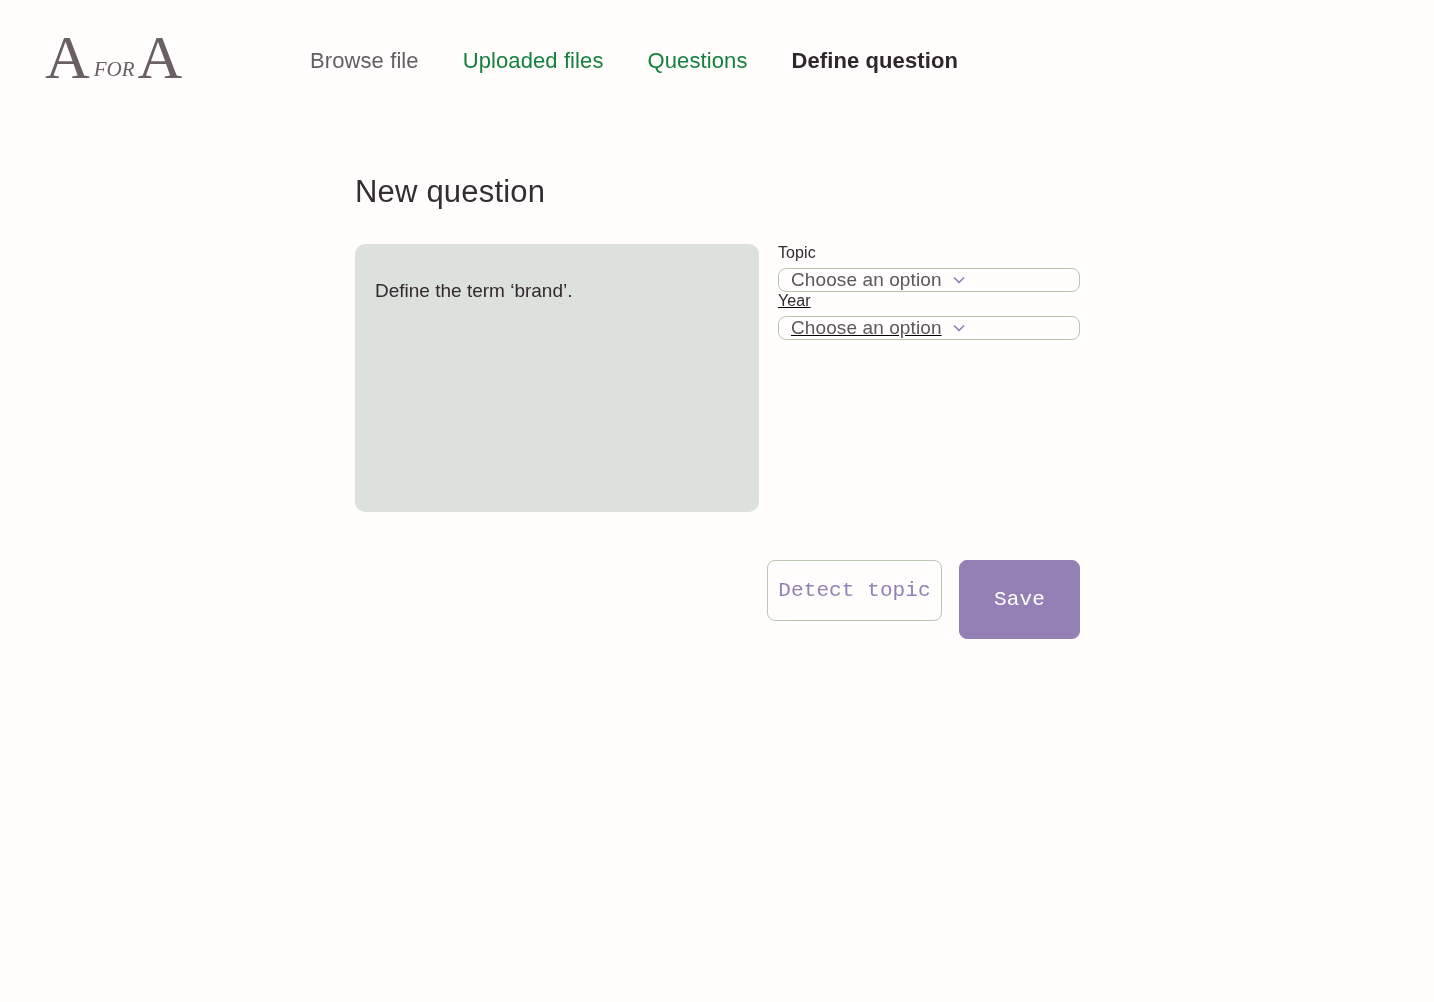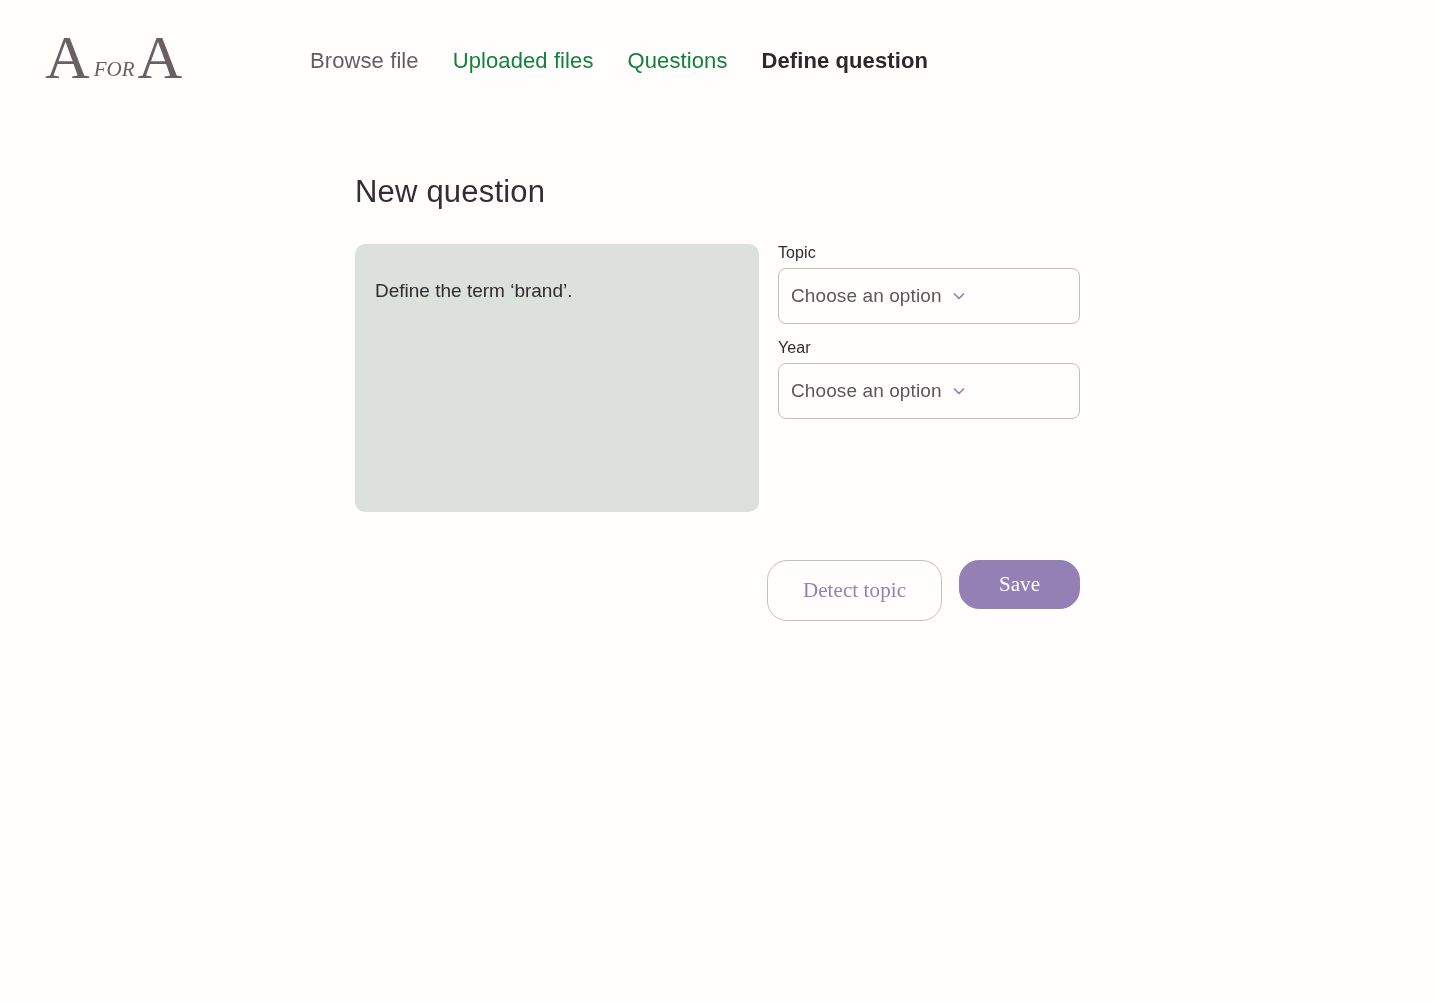--- a/index.html
+++ b/index.html
@@ -48,21 +48,21 @@
     font-variant: small-caps;
     font-style: italic;
     margin: 12px 3px 0 4px;
     position: relative;
     top: -2px;
   }
 
   .nav {
     display: flex;
     align-items: center;
-    gap: 34px;
+    gap: 44px;
     padding-top: 30px;
   }
   .nav-item {
     font-size: 22px;
     line-height: 1.2;
     color: #15803d;
     letter-spacing: 0.1px;
     cursor: pointer;
     white-space: nowrap;
   }
@@ -109,27 +109,27 @@
     margin-left: 19px;
     width: 302px;
   }
   .field-label {
     font-size: 16px;
     color: #312a2f;
     margin-bottom: 6px;
     display: block;
     letter-spacing: 0.1px;
   }
-  .field-group { margin-bottom: 15px; }
-  .field-group:last-child { margin-bottom: 0; }
+  .field-group { }
+  .field-group:last-child { margin-bottom: 0; text-decoration: underline; }
 
   .control {
     position: relative;
     width: 302px;
-    height: 56px;
+    height: 24px;
     border: 1px solid #b9c5b1;
     border-radius: 8px;
     background: #fffefd;
     display: flex;
     align-items: center;
     padding: 0 12px;
     cursor: pointer;
   }
   .control-text {
     font-size: 19px;
@@ -167,36 +167,36 @@
   }
 
   
   .actions {
     display: flex;
     gap: 17px;
     margin-top: 48px;
     padding-left: 412px;
   }
   .btn {
-    font-family: Liberation Serif, serif;
+    font-family: Liberation Mono, monospace;
     font-size: 21px;
-    border-radius: 20px;
+    border-radius: 8px;
     cursor: pointer;
     letter-spacing: 0.1px;
   }
   .btn-outline {
     width: 175px;
     height: 61px;
     background: #fffefd;
     border: 1px solid #bcc7b4;
     color: #9480b4;
   }
   .btn-primary {
     width: 121px;
-    height: 49px;
+    height: 79px;
     background: #9480b4;
     border: 1px solid #9480b4;
     color: #ffffff;
   }
 </style>
 </head>
 <body>
 
 <div class="header">
 

